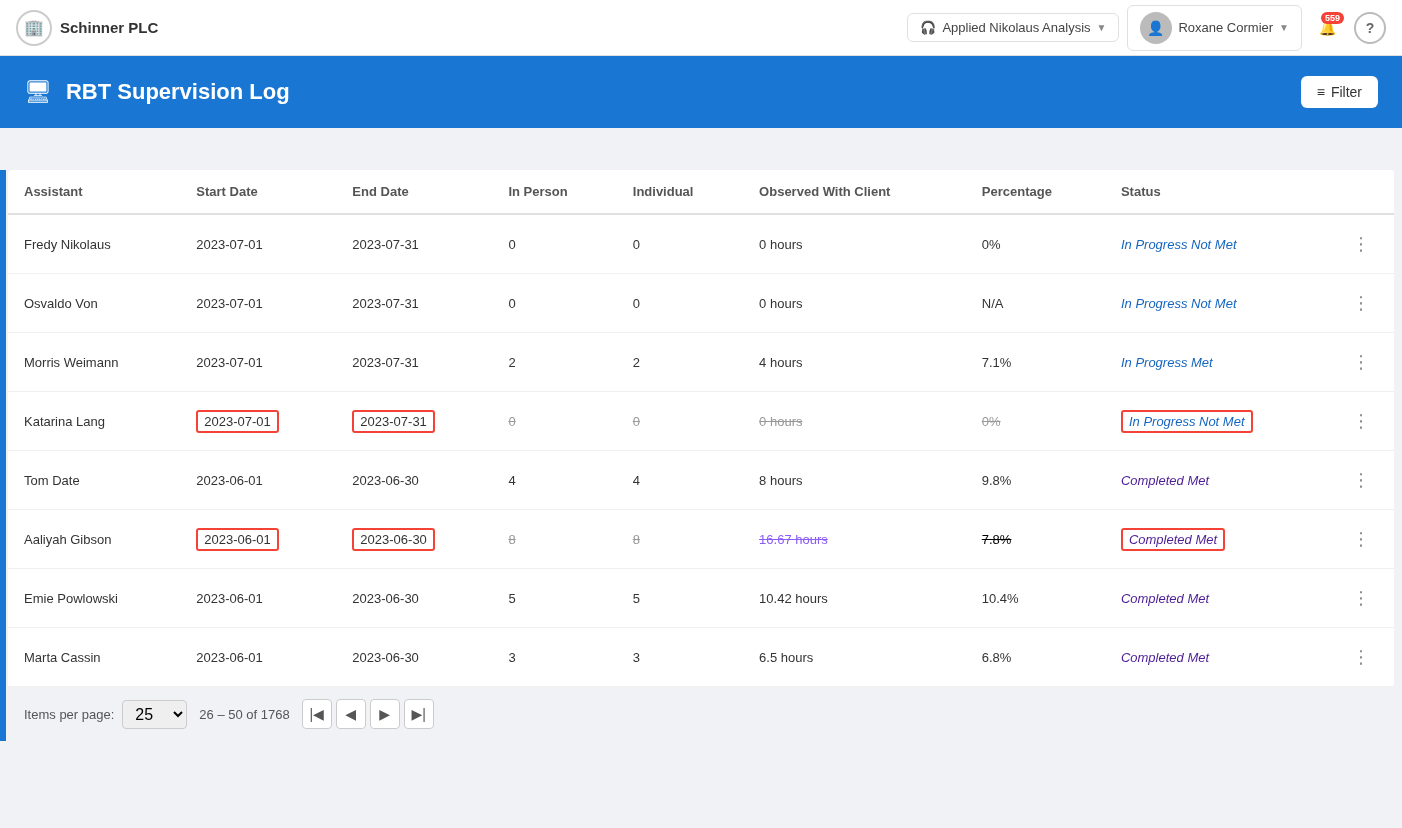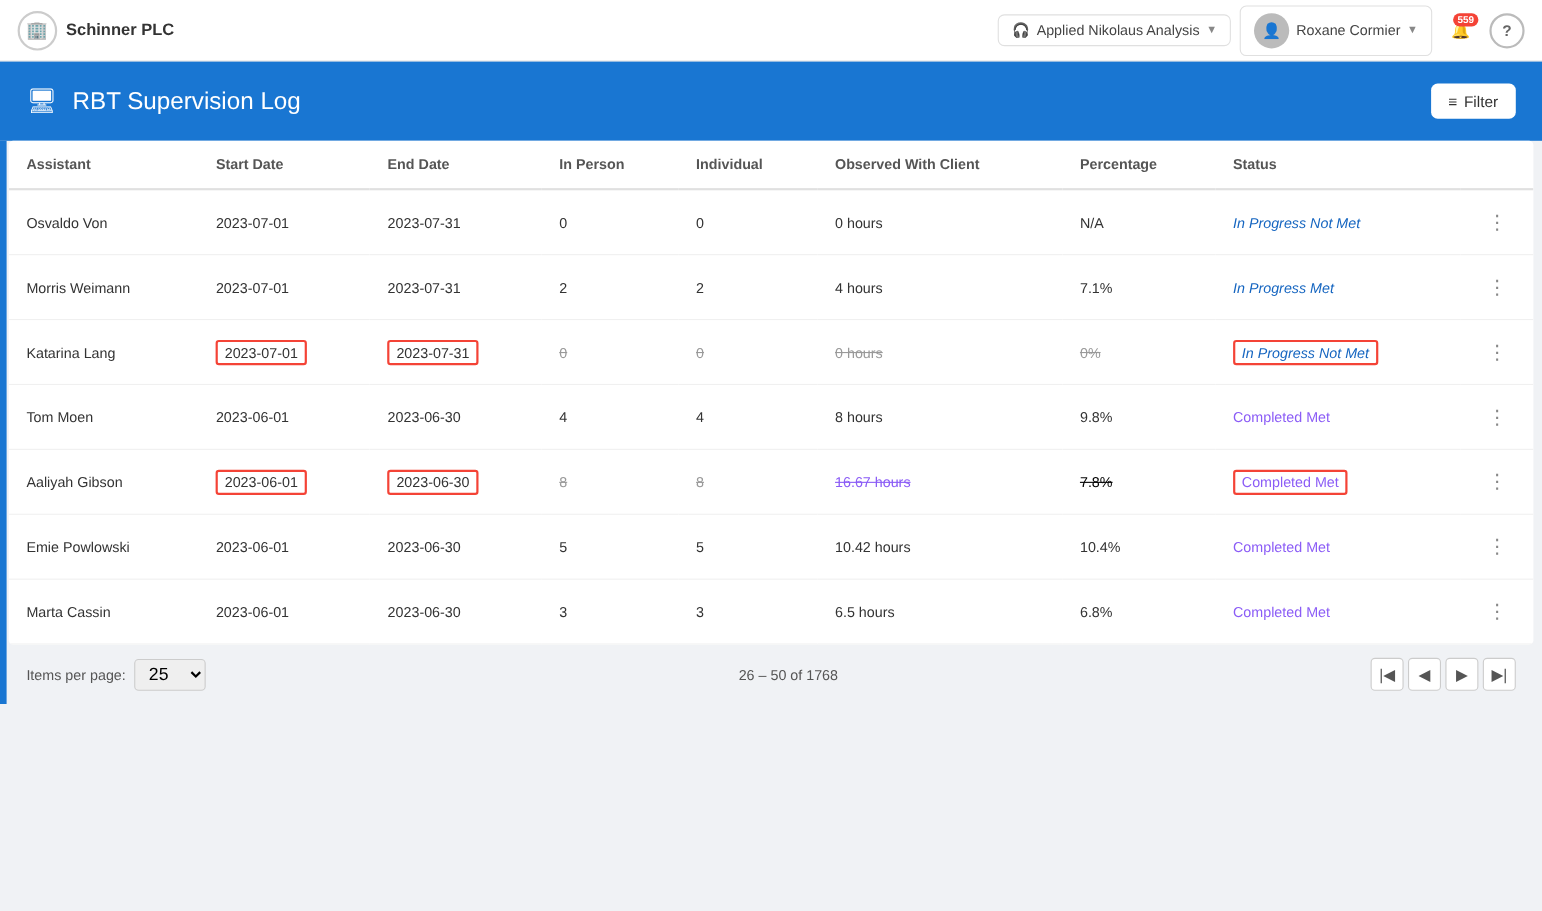--- a/index.html
+++ b/index.html
@@ -109,21 +109,21 @@
       display: flex;
       align-items: center;
       gap: 14px;
       color: #fff;
     }
     .page-title-icon {
       font-size: 22px;
     }
     .page-title {
       font-size: 22px;
-      font-weight: 400;
+      font-weight: 700;
     }
     .filter-btn {
       background: #fff;
       border: none;
       border-radius: 6px;
       padding: 8px 16px;
       display: flex;
       align-items: center;
       gap: 6px;
       cursor: pointer;
@@ -165,22 +165,23 @@
       color: #1565c0;
       background: transparent;
       font-style: italic;
     }
     .status-inprogress-met {
       color: #1565c0;
       background: transparent;
       font-style: italic;
     }
     .status-completed-met {
-      color: #8b5cf6;
+      color: #4c1d95;
       background: transparent;
+      font-style: italic;
     }
     .dots-btn {
       background: none;
       border: none;
       cursor: pointer;
       font-size: 18px;
       color: #888;
       padding: 4px 8px;
     }
     .highlight-row td.highlight-dates {
@@ -196,21 +197,21 @@
       border: 2px solid #f44336;
       border-radius: 3px;
       padding: 2px 6px;
       display: inline-block;
     }
 
     
     .pagination-bar {
       display: flex;
       align-items: center;
-      justify-content: space-between;
+      justify-content: flex-start;
       padding: 12px 24px;
       gap: 12px;
       font-size: 13px;
       color: #555;
     }
     .pagination-select-area {
       display: flex;
       align-items: center;
       gap: 8px;
     }
@@ -234,20 +235,21 @@
       justify-content: center;
       border: 1px solid #ccc;
       border-radius: 4px;
       background: #fff;
       cursor: pointer;
       font-size: 14px;
       color: #555;
     }
     .content-area {
       position: relative;
+      margin-top: 42px;
     }
   </style>
 </head>
 <body>
 
 <nav class="top-nav">
   <div class="brand">
     <div class="brand-icon">🏢</div>
     <span>Schinner PLC</span>
   </div>
@@ -294,20 +296,33 @@
           <th>End Date</th>
           <th>In Person</th>
           <th>Individual</th>
           <th>Observed With Client</th>
           <th>Percentage</th>
           <th>Status</th>
           <th></th>
         </tr>
       </thead>
       <tbody id="table-body">
+      <tr>
+    <td>Fredy Nikolaus</td>
+    <td class=""><span>2023-07-01</span></td>
+    <td class=""><span>2023-07-31</span></td>
+    <td>0</td>
+    <td>0</td>
+    <td>0 hours</td>
+    <td>0%</td>
+    <td><span class="status-inprogress-notmet">In Progress Not Met</span></td>
+    <td style="width:40px;text-align:center;">
+      <button class="dots-btn">⋮</button>
+    </td>
+  </tr>
           <tr>
     <td>Osvaldo Von</td>
     <td class=""><span>2023-07-01</span></td>
     <td class=""><span>2023-07-31</span></td>
     <td>0</td>
     <td>0</td>
     <td>0 hours</td>
     <td>N/A</td>
     <td><span class="status-inprogress-notmet">In Progress Not Met</span></td>
     <td style="width:40px;text-align:center;">
@@ -334,21 +349,21 @@
     <td style="text-decoration: line-through; color: #999;">0</td>
     <td style="text-decoration: line-through; color: #999;">0</td>
     <td style="text-decoration: line-through; color: #999;">0 hours</td>
     <td style="text-decoration: line-through; color: #999;">0%</td>
     <td><span class="status-box status-inprogress-notmet">In Progress Not Met</span></td>
     <td style="width:40px;text-align:center;">
       <button class="dots-btn">⋮</button>
     </td>
   </tr>
           <tr>
-    <td>Tom Moen</td>
+    <td>Tom Date</td>
     <td class=""><span>2023-06-01</span></td>
     <td class=""><span>2023-06-30</span></td>
     <td>4</td>
     <td>4</td>
     <td>8 hours</td>
     <td>9.8%</td>
     <td><span class="status-completed-met">Completed Met</span></td>
     <td style="width:40px;text-align:center;">
       <button class="dots-btn">⋮</button>
     </td>

